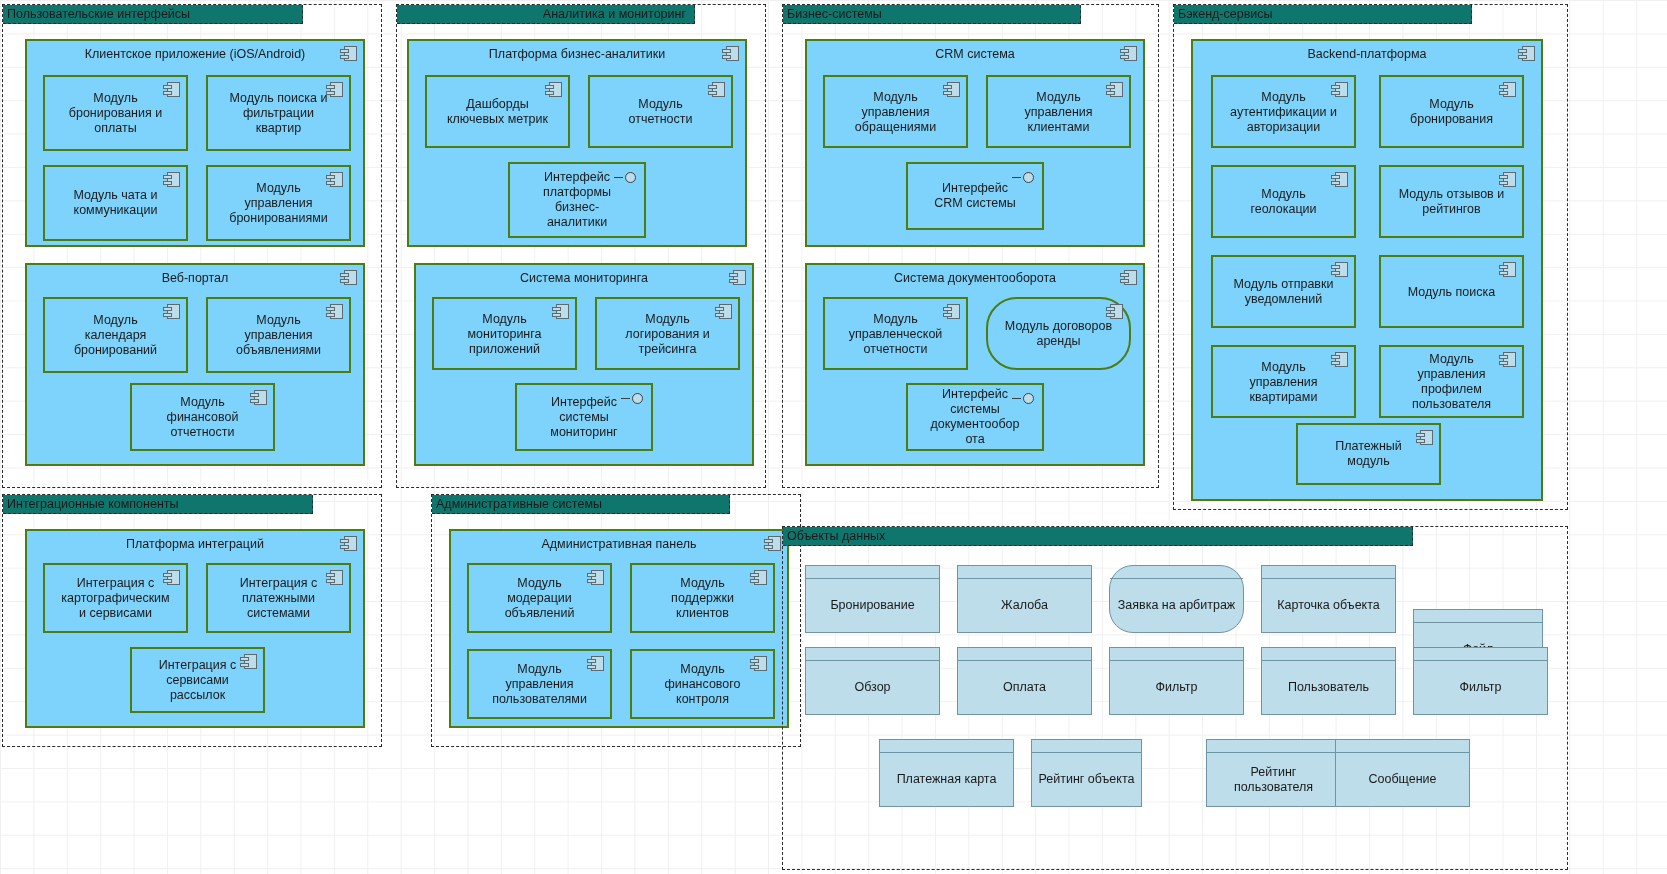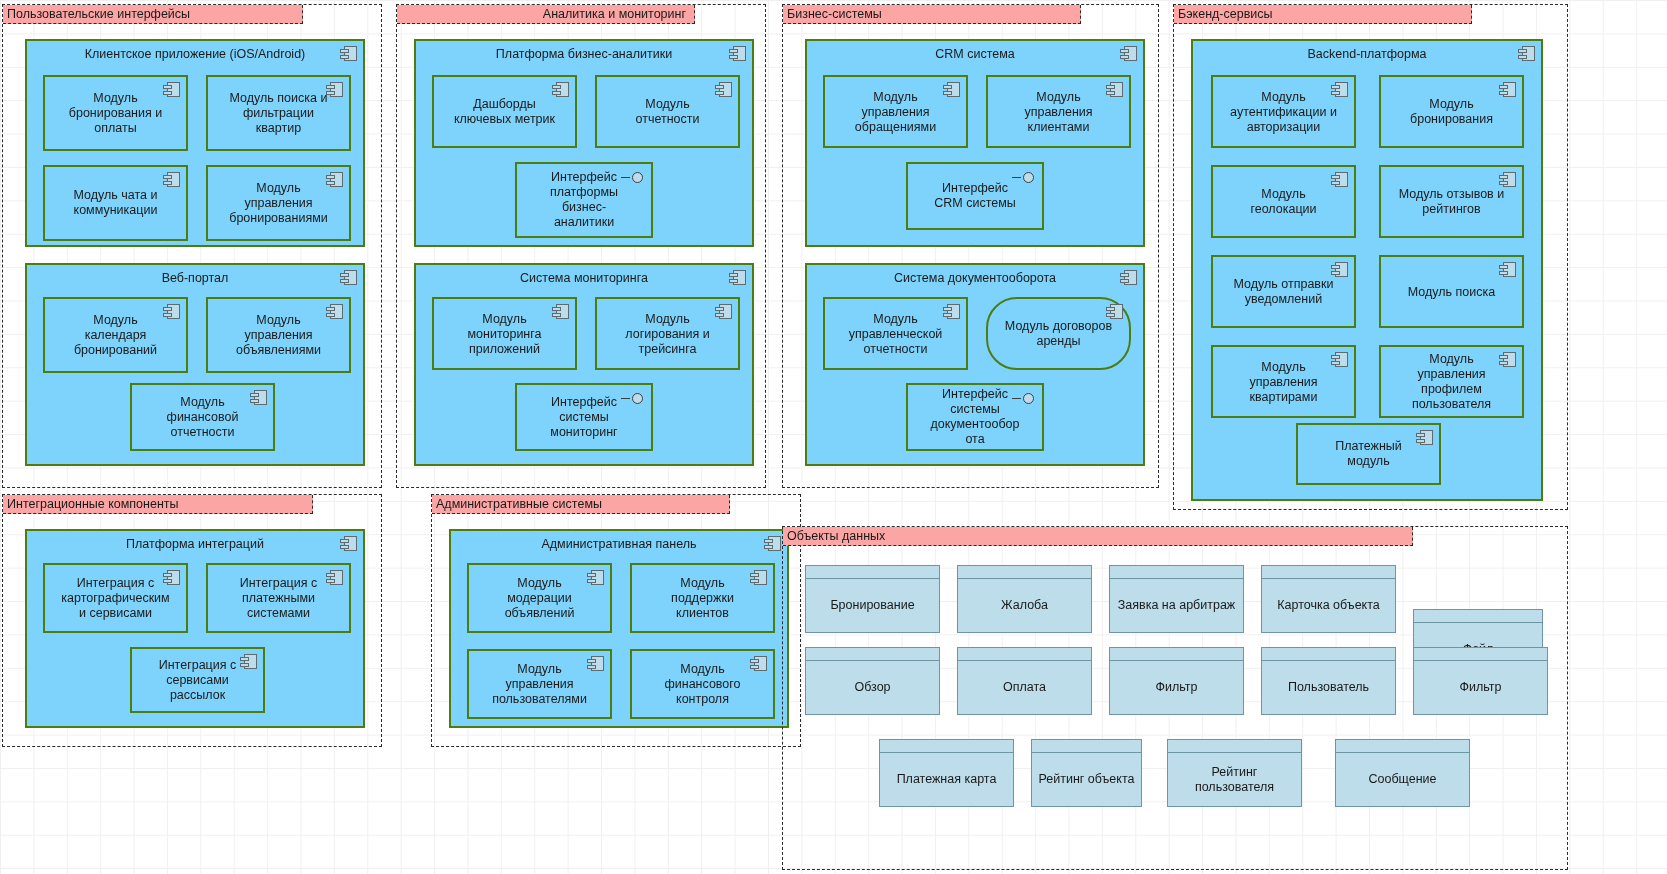--- a/index.html
+++ b/index.html
@@ -33,21 +33,21 @@
   .group-title {
     position: absolute;
     top: 0px;
     left: 0px;
     height: 19px;
     line-height: 19px;
     border: 1.5px dashed #2a2a2a;
     border-left: none;
     border-top: none;
     box-sizing: border-box;
-    background: #fca5a5;
+    background: #0f766e;
     padding-left: 4px;
     padding-right: 8px;
     font-size: 12.5px;
     color: #1a1a1a;
     white-space: nowrap;
   }
 
   
   .comp {
     position: absolute;
@@ -257,21 +257,21 @@
           <span class="comp-icon">
             <span class="body"></span>
             <span class="tab1"></span>
             <span class="tab2"></span>
           </span>
         </div>
       </div>
     </div>
     <div class="group" style="left: 396px; top: 4px; width: 370px; height: 484px;">
       <div class="group-title" style="width: 298px; text-align: right;">Аналитика и мониторинг</div>
-      <div class="comp container" style="left: 17px; top: 34px; width: 340px; height: 208px;">
+      <div class="comp container" style="left: 10px; top: 34px; width: 340px; height: 208px;">
         <div class="comp-label">Платформа бизнес-аналитики</div>
         <span class="comp-icon">
           <span class="body"></span>
           <span class="tab1"></span>
           <span class="tab2"></span>
         </span>
         <div class="comp leaf" style="left: 16px; top: 34px; width: 145px; height: 73px;">
           <div class="comp-label">Дашборды
 ключевых метрик</div>
           <span class="comp-icon">
@@ -604,21 +604,21 @@
     <div class="group" style="left: 782px; top: 526px; width: 786px; height: 344px;">
       <div class="group-title" style="width: 630px;">Объекты данных</div>
       <div class="dataobj" style="left: 22px; top: 38px; width: 135px; height: 68px;">
         <div class="bar"></div>
         <div class="dataobj-label">Бронирование</div>
       </div>
       <div class="dataobj" style="left: 174px; top: 38px; width: 135px; height: 68px;">
         <div class="bar"></div>
         <div class="dataobj-label">Жалоба</div>
       </div>
-      <div class="dataobj" style="left: 326px; top: 38px; width: 135px; height: 68px;">
+      <div class="dataobj" style="left: 326px; top: 38px; width: 135px; height: 68px; border-radius: 24px;">
         <div class="bar"></div>
         <div class="dataobj-label">Заявка на арбитраж</div>
       </div>
       <div class="dataobj" style="left: 478px; top: 38px; width: 135px; height: 68px;">
         <div class="bar"></div>
         <div class="dataobj-label">Карточка объекта</div>
       </div>
       <div class="dataobj" style="left: 630px; top: 38px; width: 130px; height: 68px; margin-top: 44px;">
         <div class="bar"></div>
         <div class="dataobj-label">Файл</div>
@@ -644,21 +644,21 @@
         <div class="dataobj-label">Фильтр</div>
       </div>
       <div class="dataobj" style="left: 96px; top: 212px; width: 135px; height: 68px;">
         <div class="bar"></div>
         <div class="dataobj-label">Платежная карта</div>
       </div>
       <div class="dataobj" style="left: 248px; top: 212px; width: 111px; height: 68px;">
         <div class="bar"></div>
         <div class="dataobj-label">Рейтинг объекта</div>
       </div>
-      <div class="dataobj" style="left: 384px; top: 212px; width: 135px; height: 68px;">
+      <div class="dataobj" style="left: 423px; top: 212px; width: 135px; height: 68px;">
         <div class="bar"></div>
         <div class="dataobj-label">Рейтинг
 пользователя</div>
       </div>
       <div class="dataobj" style="left: 552px; top: 212px; width: 135px; height: 68px;">
         <div class="bar"></div>
         <div class="dataobj-label">Сообщение</div>
       </div>
     </div>
   </div>

